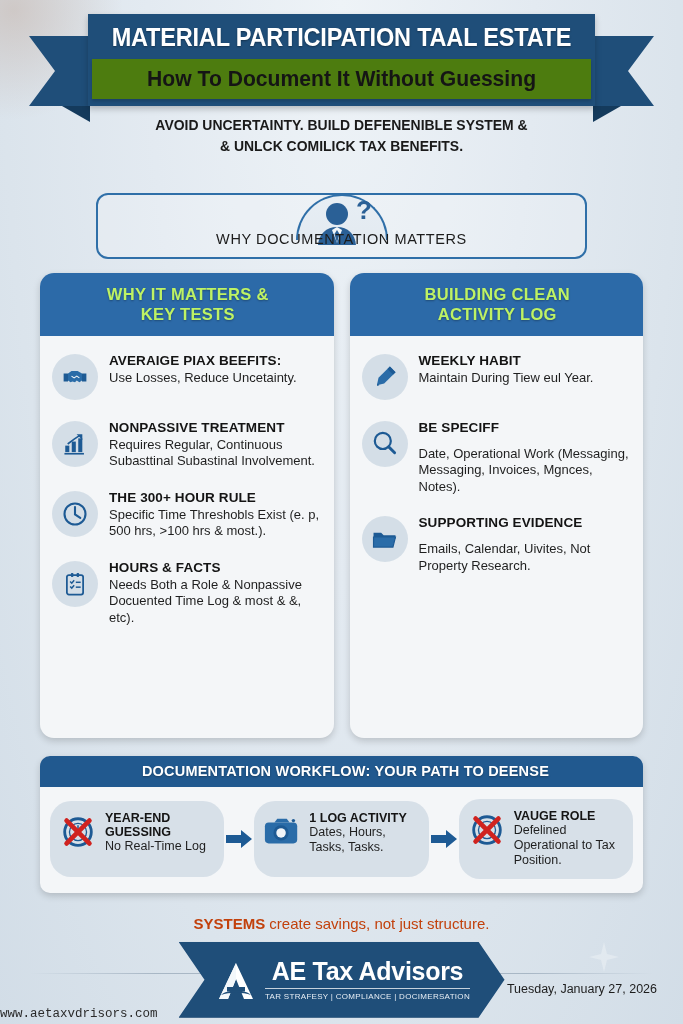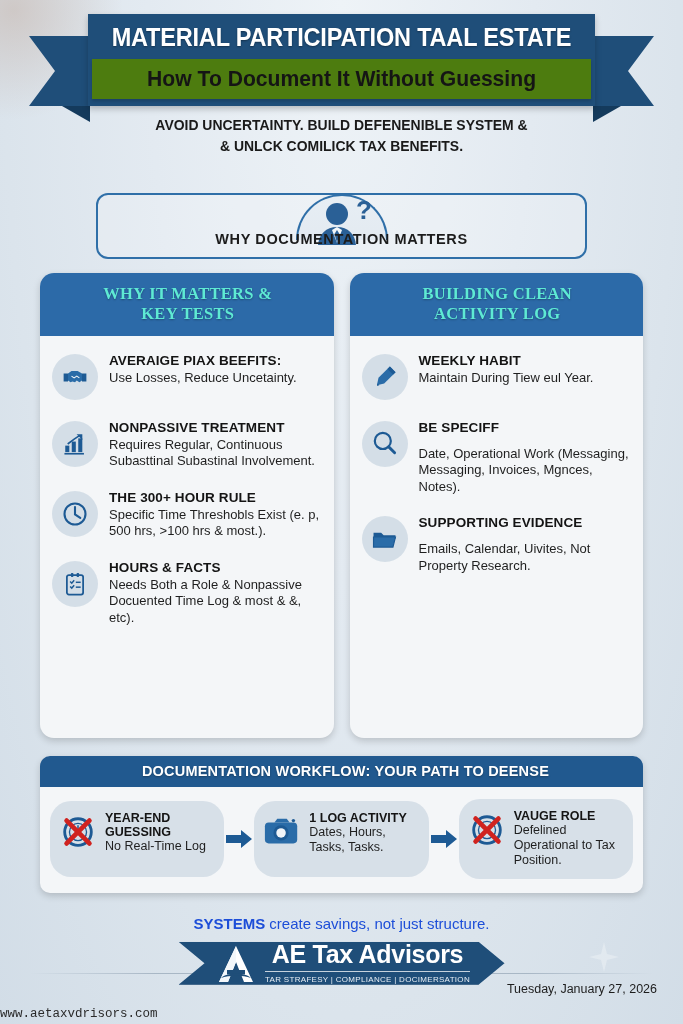--- a/index.html
+++ b/index.html
@@ -72,37 +72,37 @@
     border: 2px solid #2f6fa8; border-bottom: none;
     border-radius: 50px 50px 0 0;
     background: linear-gradient(#e7eef4, #e3eaf1);
   }
   .wdm-person {
     position: absolute; left: 50%; transform: translateX(-50%);
     top: 2px; width: 70px; height: 62px;
   }
   .wdm-label {
     position: absolute; left: 0; right: 0; bottom: 10px; text-align: center;
-    font-size: 14.5px; font-weight: bold; color: #1c1c1c; letter-spacing: 0.6px;
+    font-size: 14.5px; font-weight: normal; color: #1c1c1c; letter-spacing: 0.6px;
     font-family: "Liberation Sans Narrow", "Liberation Sans", sans-serif;
   }
 
   
   .cols { display: flex; gap: 16px; padding: 8px 40px 0 40px; }
   .col {
     flex: 1 1 0; background: #f4f6f8; border-radius: 14px;
     box-shadow: 0 3px 7px rgba(0,0,0,0.17);
     overflow: hidden; min-height: 465px;
   }
   .col-head {
-    background: #2c6aa8; color: #5eead4; text-align: center;
+    background: #2c6aa8; color: #bef264; text-align: center;
     padding: 11px 4px 12px 6px;
     font-size: 16.5px; font-weight: bold; line-height: 1.22;
     letter-spacing: 0.3px;
-    font-family: Liberation Serif, serif;
+    font-family: Liberation Sans, sans-serif;
     text-shadow: 0 1px 2px rgba(0,0,0,0.3);
   }
   .col-body { padding: 16px 12px 12px 12px; }
   .item { display: flex; gap: 11px; margin-bottom: 19px; align-items: flex-start; }
   .item:last-child { margin-bottom: 0; }
   .ico-circle {
     flex: 0 0 auto; width: 46px; height: 46px; border-radius: 50%;
     background: #d4dee7; display: flex; align-items: center; justify-content: center;
     margin-top: 2px;
   }
@@ -142,32 +142,32 @@
     font-family: "Liberation Sans Narrow", "Liberation Sans", sans-serif;
   }
   .wf-desc {
     font-size: 12.5px; color: #1f1f1f; line-height: 1.22;
     font-family: "Liberation Sans Narrow", "Liberation Sans", sans-serif;
   }
   .wf-arrow { flex: 0 0 auto; width: 30px; display: flex; justify-content: center; }
 
   
   .foot-quote {
-    text-align: center; margin-top: 22px; font-size: 15px; color: #1d4ed8;
+    text-align: center; margin-top: 22px; font-size: 15px; color: #c2410c;
     font-family: "Liberation Sans Narrow", "Liberation Sans", sans-serif;
   }
   .foot-quote b { font-weight: bold; }
   .logo-wrap { position: relative; margin-top: 10px; height: 62px; }
   .logo-rule {
     position: absolute; top: 31px; left: 30px; right: 30px; height: 1px;
     background: linear-gradient(90deg, rgba(120,140,160,0) 0%, rgba(120,140,160,0.5) 20%, rgba(120,140,160,0.5) 80%, rgba(120,140,160,0) 100%);
   }
   .logo-chev {
     position: absolute; left: 50%; transform: translateX(-50%); top: 0;
-    width: 326px; height: 43px; background: #1f4e79;
+    width: 326px; height: 76px; background: #1f4e79;
     clip-path: polygon(0 0, calc(100% - 26px) 0, 100% 50%, calc(100% - 26px) 100%, 0 100%, 26px 50%);
     display: flex; align-items: center; justify-content: center; gap: 6px;
     box-shadow: 0 2px 5px rgba(0,0,0,0.25);
   }
   .logo-mark { width: 46px; height: 40px; flex: 0 0 auto; margin-top: 2px; }
   .logo-text-col { display: flex; flex-direction: column; align-items: center; }
   .logo-name {
     color: #fff; font-size: 25px; font-weight: bold; line-height: 1;
     font-family: "Liberation Sans", sans-serif; letter-spacing: -0.3px;
   }

